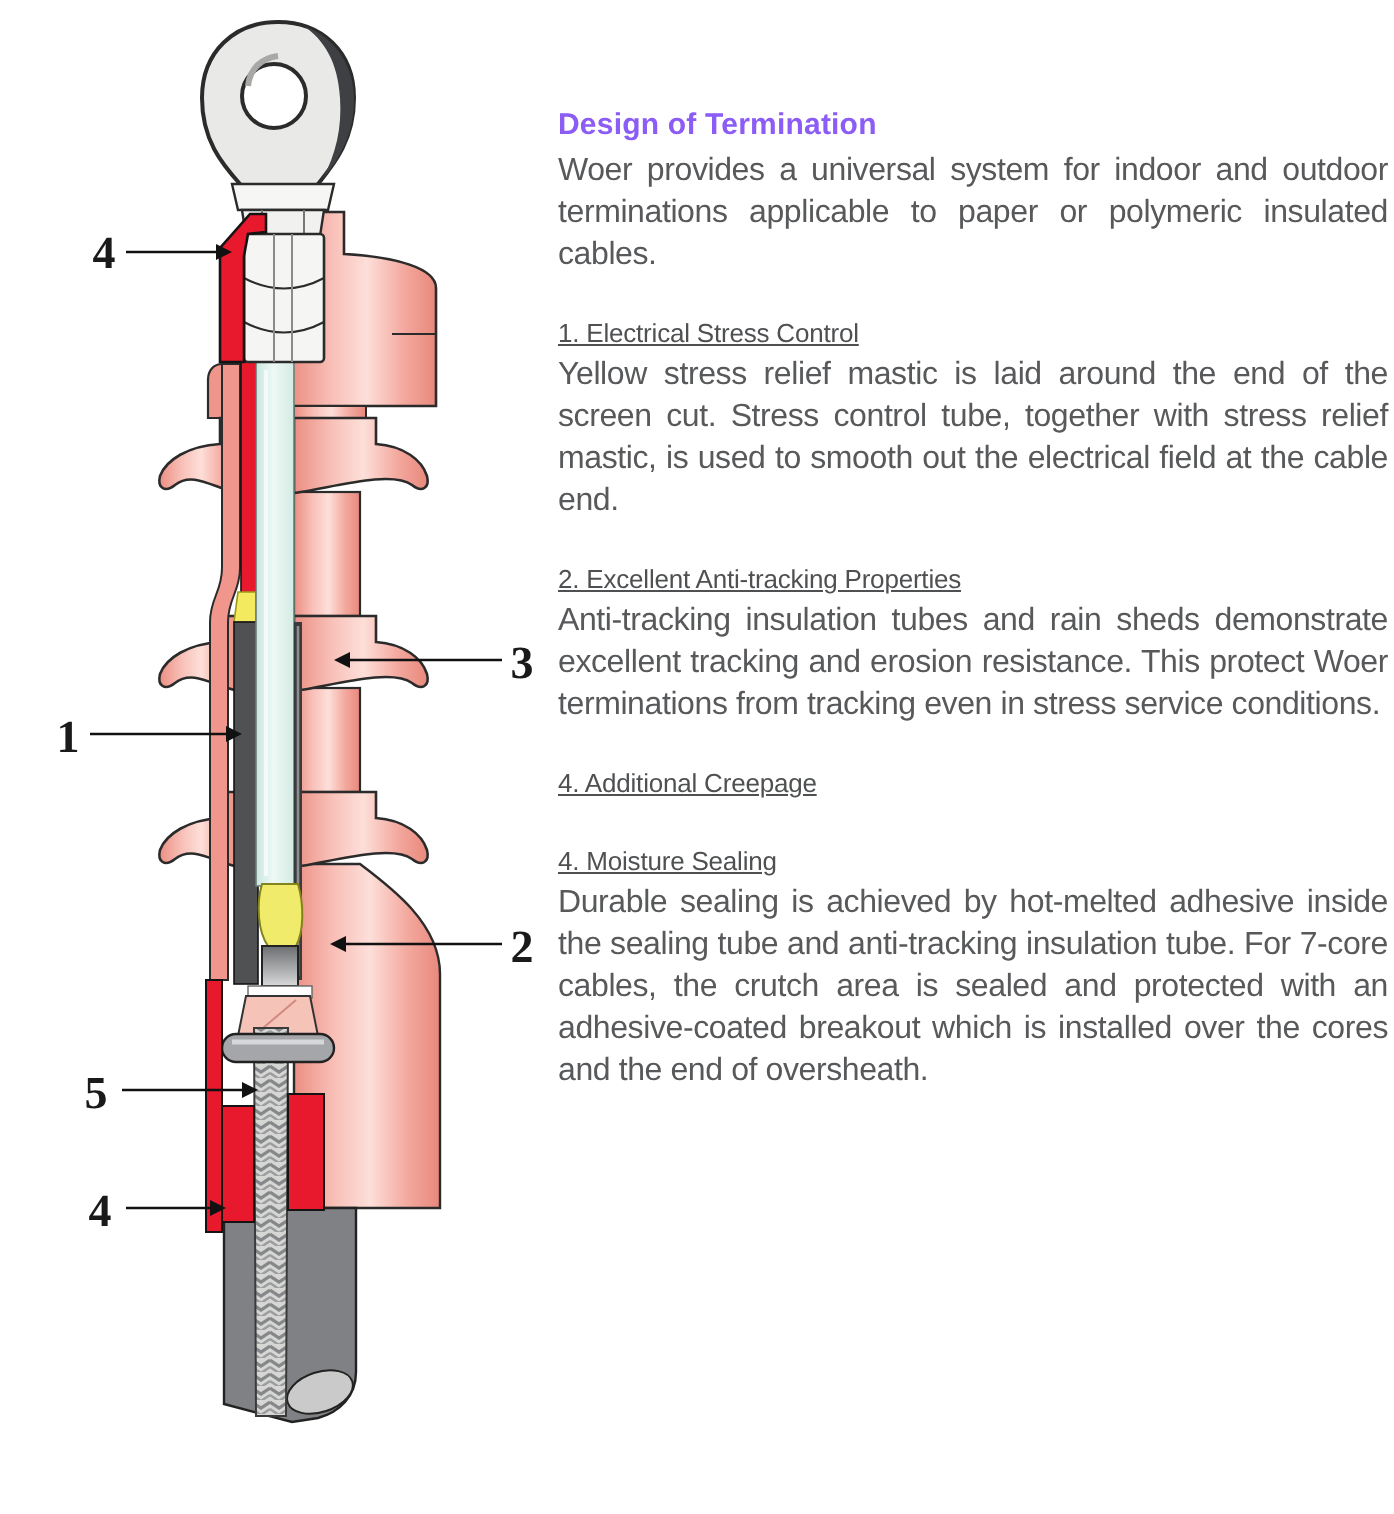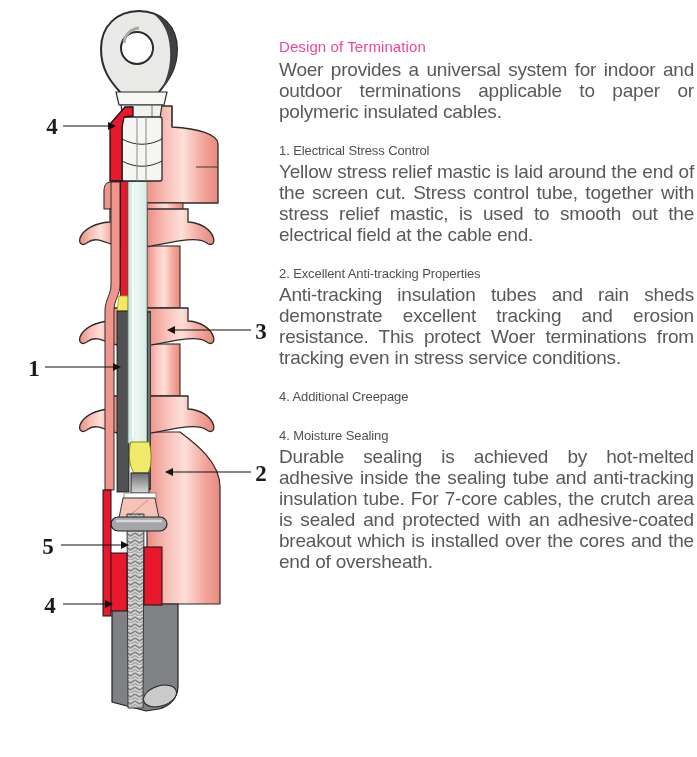--- a/index.html
+++ b/index.html
@@ -1,23 +1,23 @@
 <!DOCTYPE html>
 <html><head>
 <meta charset="utf-8">
 <style>
   html,body{margin:0;padding:0;background:#ffffff;}
   .page{position:relative;width:697px;height:757px;background:#fff;overflow:hidden;
         font-family:"Liberation Sans",sans-serif;}
   .diagram-svg{position:absolute;left:0;top:0;}
   .content{position:absolute;left:279px;top:36px;width:415px;color:#58595b;}
-  .title{font-size:15px;line-height:22px;font-weight:400;color:#ec4899;margin:0 0 1px 0;letter-spacing:.1px;}
-  .content p{font-size:19px;line-height:21px;letter-spacing:-0.2px;text-align:justify;margin:0;}
+  .title{font-size:15px;line-height:22px;font-weight:700;color:#8b5cf6;margin:16px 0 1px 0;letter-spacing:.1px;}
+  .content p{font-size:16px;line-height:21px;letter-spacing:-0.2px;text-align:justify;margin:0;}
   .section{margin-top:18px;}
-  .sec-head{font-size:13px;line-height:21px;font-weight:400;color:#4f5052;margin:0;letter-spacing:-0.1px;}
+  .sec-head{font-size:13px;line-height:21px;font-weight:400;color:#4f5052;margin:0;letter-spacing:-0.1px;text-decoration:underline;}
   .callout-digit{font-family:"Liberation Serif",serif;font-weight:bold;font-size:23px;fill:#1a1a1a;}
 </style>
 </head>
 <body>
 
 <div class="page">
 
   <svg class="diagram-svg" width="270" height="757" viewBox="0 0 270 757">
     <defs>
       <linearGradient id="pinkH" x1="0" y1="0" x2="1" y2="0">

